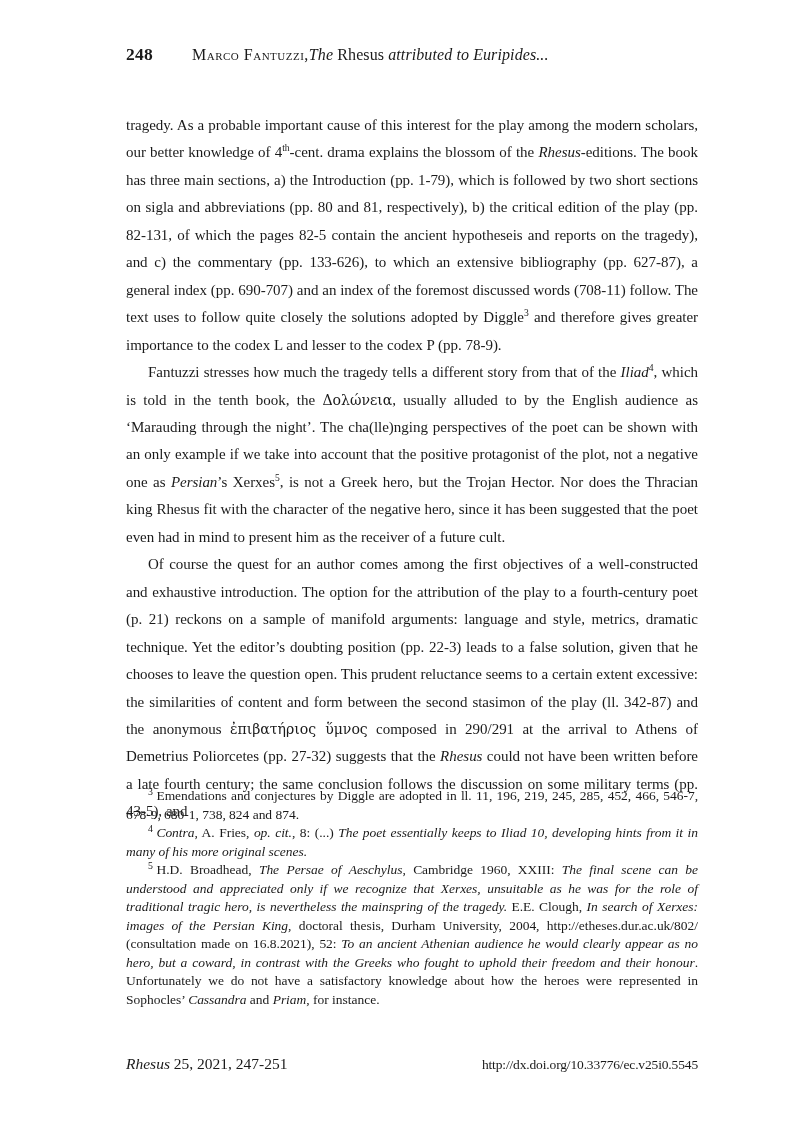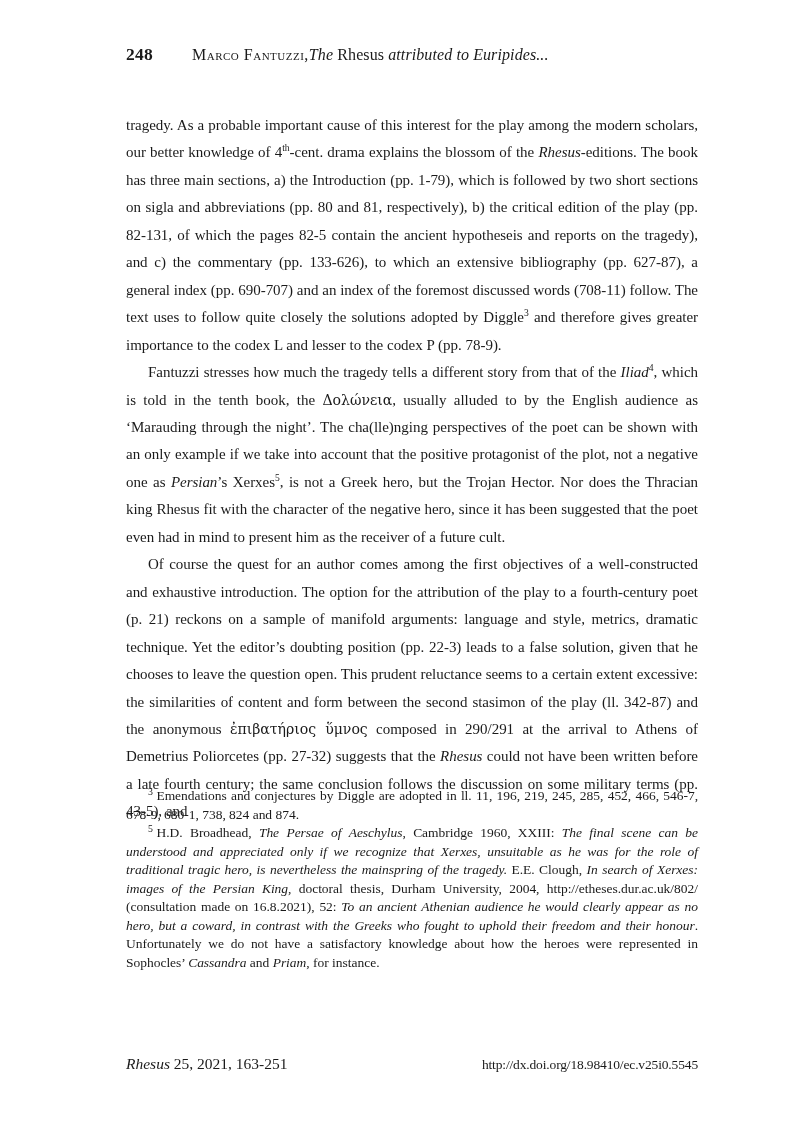--- a/index.html
+++ b/index.html
@@ -141,23 +141,24 @@
     <p class="indent"><span>Fantuzzi stresses how much the tragedy tells a different story from that of the </span><span class="it">Iliad</span><sup>4</sup><span>, which is told in the tenth book, the </span><span class="grk">Δολώνεια</span><span>, usually alluded to by the English audience as ‘Marauding through the night’. The cha(lle)nging perspectives of the poet can be shown with an only example if we take into account that the positive protagonist of the plot, not a negative one as </span><span class="it">Persian</span><span>’s Xerxes</span><sup>5</sup><span>, is not a Greek hero, but the Trojan Hector. Nor does the Thracian king Rhesus fit with the character of the negative hero, since it has been suggested that the poet even had in mind to present him as the receiver of a future cult.</span></p>
 
     <p class="indent"><span>Of course the quest for an author comes among the first objectives of a well-constructed and exhaustive introduction. The option for the attribution of the play to a fourth-century poet (p. 21) reckons on a sample of manifold arguments: language and style, metrics, dramatic technique. Yet the editor’s doubting position (pp. 22-3) leads to a false solution, given that he chooses to leave the question open. This prudent reluctance seems to a certain extent excessive: the similarities of content and form between the second stasimon of the play (ll. 342-87) and the anonymous </span><span class="grk">ἐπιβατήριος ὕμνος</span><span> composed in 290/291 at the arrival to Athens of Demetrius Poliorcetes (pp. 27-32) suggests that the </span><span class="it">Rhesus</span><span> could not have been written before a late fourth century; the same conclusion follows the discussion on some military terms (pp. 43-5), and</span></p>
 
   </div>
 
   <div class="footnotes">
 
     <p><span class="fn-num">3</span><span>Emendations and conjectures by Diggle are adopted in ll. 11, 196, 219, 245, 285, 452, 466, 546-7, 678-9, 680-1, 738, 824 and 874.</span></p>
 
+    <p><span class="fn-num">4</span><span class="it">Contra</span><span>, A. Fries, </span><span class="it">op. cit.</span><span>, 8: (...) </span><span class="it">The poet essentially keeps to Iliad 10, developing hints from it in many of his more original scenes.</span></p>
 
     <p><span class="fn-num">5</span><span>H.D. Broadhead, </span><span class="it">The Persae of Aeschylus</span><span>, Cambridge 1960, XXIII: </span><span class="it">The final scene can be understood and appreciated only if we recognize that Xerxes, unsuitable as he was for the role of traditional tragic hero, is nevertheless the mainspring of the tragedy.</span><span> E.E. Clough, </span><span class="it">In search of Xerxes: images of the Persian King</span><span>, doctoral thesis, Durham University, 2004, http://etheses.dur.ac.uk/802/ (consultation made on 16.8.2021), 52: </span><span class="it">To an ancient Athenian audience he would clearly appear as no hero, but a coward, in contrast with the Greeks who fought to uphold their freedom and their honour</span><span>. Unfortunately we do not have a satisfactory knowledge about how the heroes were represented in Sophocles’ </span><span class="it">Cassandra</span><span> and </span><span class="it">Priam</span><span>, for instance.</span></p>
 
   </div>
 
   <div class="footer">
-    <span class="footer-left"><span class="it">Rhesus</span><span> 25, 2021, 163-251</span></span>
-    <span class="footer-right">http://dx.doi.org/18.98410/ec.v25i0.5545</span>
+    <span class="footer-left"><span class="it">Rhesus</span><span> 25, 2021, 247-251</span></span>
+    <span class="footer-right">http://dx.doi.org/10.33776/ec.v25i0.5545</span>
   </div>
 
 </div>
 
 </body></html>

